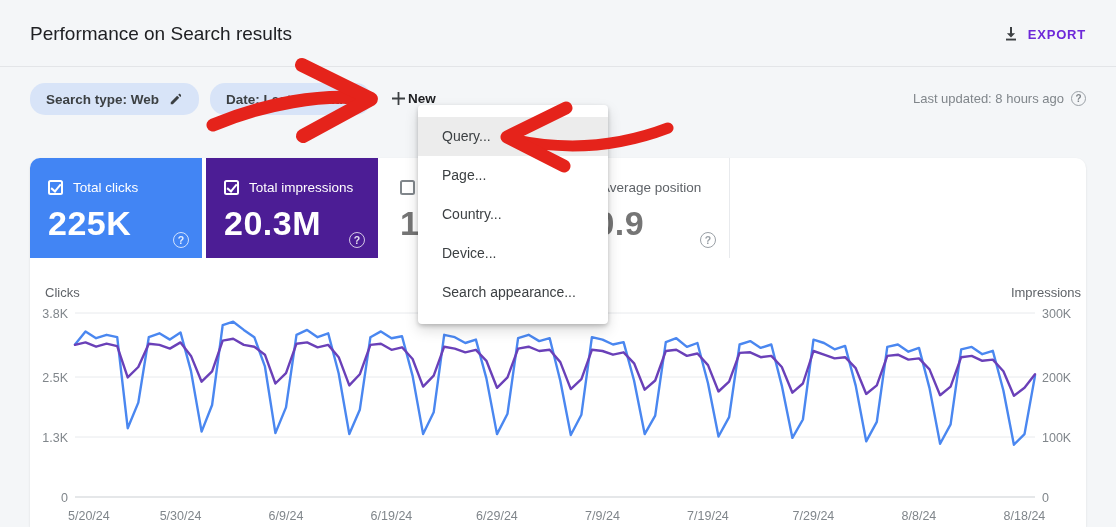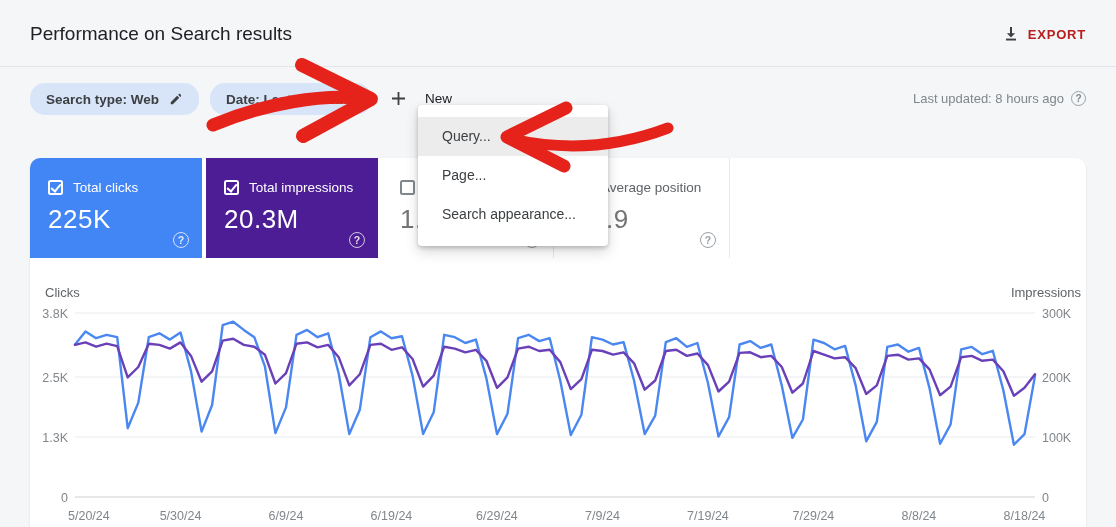--- a/index.html
+++ b/index.html
@@ -13,41 +13,41 @@
   
   .page-title {
     position:absolute; left:30px; top:23px;
     font-size:19px; font-weight:400; color:#202124;
   }
   .export-btn {
     position:absolute; right:30px; top:26px;
     display:flex; align-items:center; gap:9px;
     background:none; border:none; cursor:pointer;
     font-family:inherit; font-size:13px; font-weight:700;
-    letter-spacing:.8px; color:#b91c1c;
+    letter-spacing:.8px; color:#6d28d9;
   }
   .header-divider {
     position:absolute; left:0; top:66px; width:1116px; height:1px;
     background:#e3e5e8;
   }
   
   .chip {
     position:absolute; top:83px; height:30px;
     display:flex; align-items:center; gap:10px;
     padding:16px 16px; border-radius:15px;
     background:#d8e4f8; border:none; cursor:pointer;
     font-family:inherit; font-size:13.5px; font-weight:700; color:#3c4043;
   }
   .chip-search { left:30px; }
   .chip-date   { left:210px; }
   .new-btn {
     position:absolute; left:391px; top:83px; height:30px;
-    display:flex; align-items:center; gap:19px;
+    display:flex; align-items:center; gap:2px;
     background:none; border:none; cursor:pointer;
-    font-family:inherit; font-size:13.5px; font-weight:400; color:#202124;
+    font-family:inherit; font-size:13.5px; font-weight:700; color:#202124;
   }
   .last-updated {
     position:absolute; right:30px; top:91px;
     display:flex; align-items:center; gap:7px;
     font-size:13px; color:#80868b;
   }
   .qcircle {
     width:15px; height:15px; border:1.5px solid #9aa0a6; border-radius:50%;
     display:flex; align-items:center; justify-content:center;
     font-size:10px; color:#80868b; font-weight:700;
@@ -72,21 +72,21 @@
   .cb.on  { border:2px solid #ffffff; }
   .cb.on::after {
     content:""; position:absolute; left:3px; top:0px;
     width:4px; height:8px;
     border:solid #ffffff; border-width:0 2px 2px 0; transform:rotate(40deg);
   }
   .cb.off { border:2px solid #80868b; }
   .tile-label { font-size:13.5px; }
   .tile.selected .tile-label { color:#ffffff; }
   .tile.plain .tile-label { color:#5f6368; }
-  .tile-value { margin-top:9px; font-size:26px; font-weight:400; letter-spacing:.5px; }
+  .tile-value { margin-top:9px; font-size:34px; font-weight:700; letter-spacing:.5px; }
   .tile.selected .tile-value { color:#ffffff; }
   .tile.plain .tile-value { color:#757575; }
   .tile-help {
     position:absolute; right:13px; bottom:10px;
     width:16px; height:16px; border-radius:50%;
     display:flex; align-items:center; justify-content:center;
     font-size:10.5px; font-weight:700;
   }
   .tile.selected .tile-help { border:1.5px solid rgba(255,255,255,.75); color:rgba(255,255,255,.85); }
   .tile.plain    .tile-help { border:1.5px solid #9aa0a6; color:#9aa0a6; }
@@ -218,20 +218,22 @@
         <text x="994.4505494505495" y="240" text-anchor="middle" class="tick-label">8/18/24</text>
         <polyline points="45.0,64.5 55.5,51.4 66.1,58.2 76.6,54.8 87.2,57.2 97.7,148.2 108.3,122.6 118.8,57.2 129.4,53.3 139.9,59.6 150.5,52.4 161.0,91.1 171.6,151.6 182.1,125.0 192.7,45.1 203.2,41.7 213.8,49.9 224.3,57.2 234.9,86.3 245.4,153.1 256.0,127.4 266.5,54.8 277.1,49.9 287.6,57.2 298.2,53.3 308.7,93.5 319.3,154.1 329.8,129.8 340.4,57.2 350.9,51.4 361.5,58.2 372.0,56.2 382.6,95.9 393.1,154.1 403.7,132.3 414.2,54.8 424.8,57.2 435.3,63.0 445.9,59.6 456.4,98.4 467.0,154.1 477.5,133.7 488.1,58.2 498.6,54.8 509.2,61.1 519.7,58.2 530.3,100.8 540.8,155.0 551.4,134.7 561.9,57.2 572.5,59.6 583.0,64.5 593.6,62.1 604.1,100.8 614.7,154.1 625.2,135.7 635.8,62.1 646.3,58.2 656.9,66.9 667.4,63.0 678.0,103.2 688.5,156.5 699.1,137.1 709.6,64.5 720.2,61.1 730.7,67.9 741.3,64.5 751.8,105.6 762.4,157.9 772.9,139.5 783.5,59.6 794.0,63.0 804.6,69.3 815.1,65.9 825.7,105.6 836.2,161.3 846.8,141.9 857.3,66.9 867.9,64.5 878.4,71.7 889.0,67.9 899.5,108.1 910.1,163.7 920.6,144.4 931.2,69.3 941.7,66.9 952.3,74.2 962.8,70.8 973.4,110.5 983.9,164.7 994.5,154.1 1005.0,95.9" class="series-line" stroke="#4a87f0"></polyline>
         <polyline points="45.0,64.9 55.5,62.4 66.1,66.7 76.6,63.7 87.2,66.1 97.7,97.4 108.3,87.0 118.8,63.7 129.4,64.9 139.9,68.6 150.5,62.4 161.0,75.9 171.6,101.7 182.1,91.3 192.7,60.6 203.2,58.8 213.8,64.9 224.3,66.7 234.9,74.7 245.4,103.5 256.0,93.1 266.5,63.7 277.1,62.4 287.6,67.3 298.2,64.9 308.7,77.2 319.3,105.4 329.8,94.3 340.4,64.9 350.9,63.7 361.5,69.8 372.0,67.3 382.6,79.0 393.1,106.6 403.7,95.6 414.2,66.7 424.8,68.6 435.3,72.3 445.9,69.8 456.4,80.8 467.0,107.8 477.5,97.4 488.1,68.6 498.6,66.7 509.2,71.0 519.7,69.8 530.3,82.1 540.8,109.1 551.4,99.2 561.9,69.8 572.5,71.0 583.0,74.7 593.6,72.3 604.1,83.3 614.7,109.7 625.2,100.5 635.8,71.0 646.3,69.8 656.9,75.9 667.4,73.5 678.0,85.1 688.5,111.5 699.1,101.7 709.6,72.9 720.2,72.3 730.7,77.2 741.3,75.9 751.8,87.0 762.4,112.7 772.9,103.5 783.5,71.0 794.0,74.7 804.6,78.4 815.1,77.2 825.7,88.2 836.2,114.0 846.8,105.4 857.3,75.9 867.9,74.7 878.4,79.6 889.0,78.4 899.5,89.4 910.1,115.2 920.6,106.6 931.2,77.2 941.7,75.9 952.3,80.8 962.8,79.6 973.4,91.3 983.9,115.8 994.5,107.8 1005.0,94.3" class="series-line" stroke="#6a40b8"></polyline>
       </g>
   </svg>
 </div>
 
 <div class="menu">
   <div class="menu-item active">Query...</div>
   <div class="menu-item">Page...</div>
+  <div class="menu-item">Country...</div>
+  <div class="menu-item">Device...</div>
   <div class="menu-item">Search appearance...</div>
 </div>
 
 <svg class="arrows" width="1116" height="527" viewBox="0 0 1116 527">
   <g>
     <path d="M213,125 C268,102 322,95 358,98" stroke-width="13" stroke="#e5231b"></path>
     <path d="M302,65 L371,99 L303,136" stroke-width="14" stroke="#e5231b"></path>
   </g>
   <g>
     <path d="M512,139 C565,151 618,147 668,128" stroke-width="11" stroke="#e5231b"></path>

